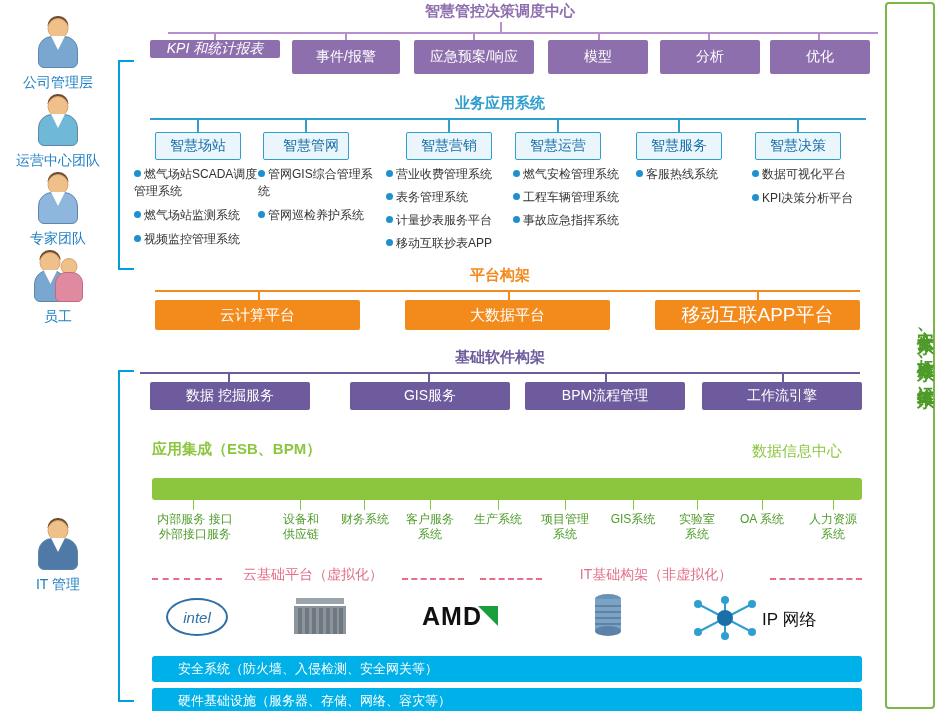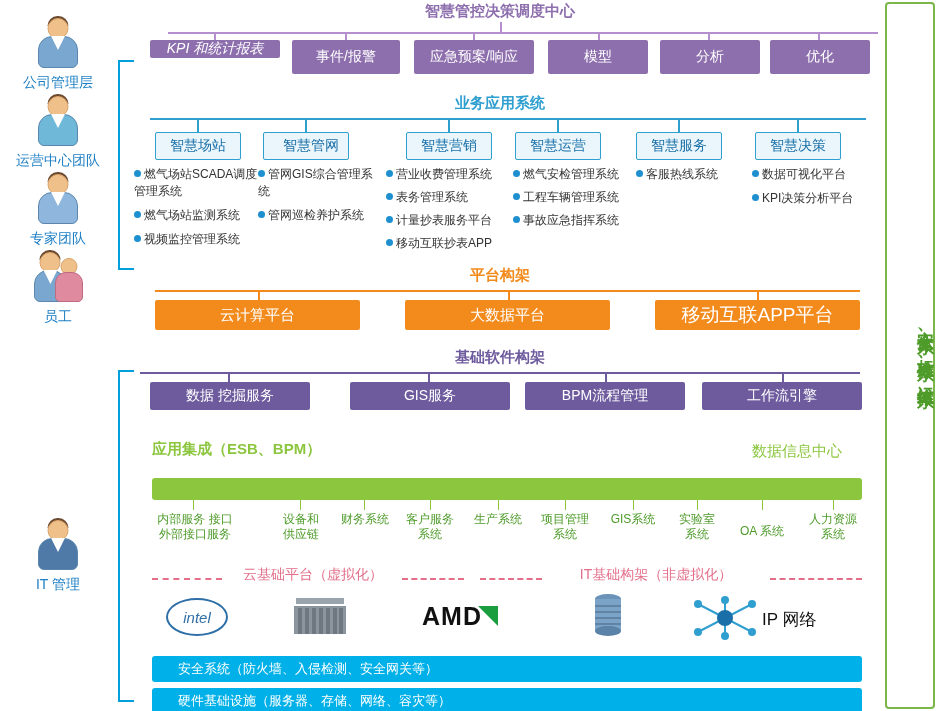--- a/index.html
+++ b/index.html
@@ -326,21 +326,21 @@
 供应链</div>
   <div class="legtxt" style="left:332px;top:512px;width:66px;white-space:pre-line;">财务系统</div>
   <div class="legtxt" style="left:397px;top:512px;width:66px;white-space:pre-line;">客户服务
 系统</div>
   <div class="legtxt" style="left:465px;top:512px;width:66px;white-space:pre-line;">生产系统</div>
   <div class="legtxt" style="left:532px;top:512px;width:66px;white-space:pre-line;">项目管理
 系统</div>
   <div class="legtxt" style="left:600px;top:512px;width:66px;white-space:pre-line;">GIS系统</div>
   <div class="legtxt" style="left:664px;top:512px;width:66px;white-space:pre-line;">实验室
 系统</div>
-  <div class="legtxt" style="left:729px;top:512px;width:66px;white-space:pre-line;margin-top:12px;">OA 系统</div>
+  <div class="legtxt" style="left:729px;top:512px;width:66px;white-space:pre-line;">OA 系统</div>
   <div class="legtxt" style="left:800px;top:512px;width:66px;white-space:pre-line;">人力资源
 系统</div>
 
   <div class="dashed" style="left:152px;top:578px;width:70px;"></div>
   <div class="dashed" style="left:402px;top:578px;width:62px;"></div>
   <div class="dashlbl" style="left:222px;top:566px;width:182px;">云基础平台（虚拟化）</div>
 
   <div class="dashed" style="left:480px;top:578px;width:62px;"></div>
   <div class="dashed" style="left:770px;top:578px;width:92px;"></div>
   <div class="dashlbl" style="left:542px;top:566px;width:228px;">IT基础构架（非虚拟化）</div>

